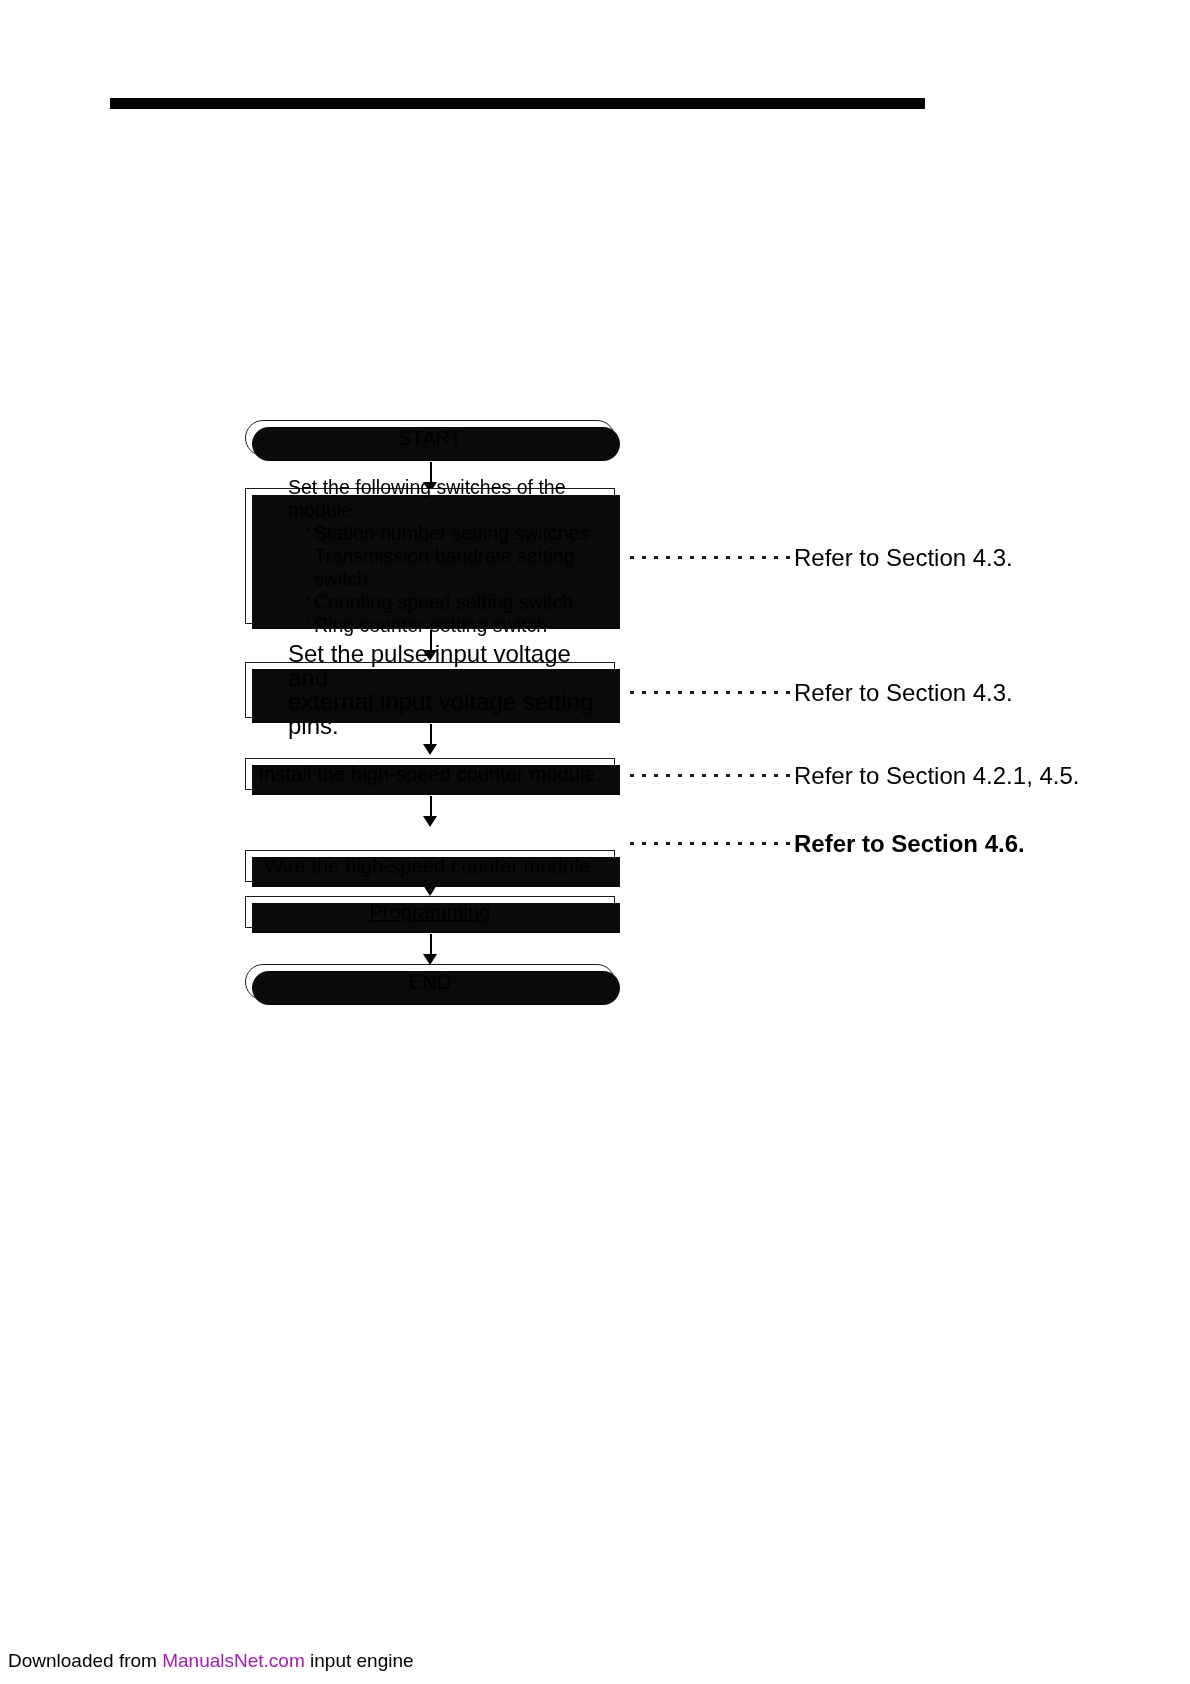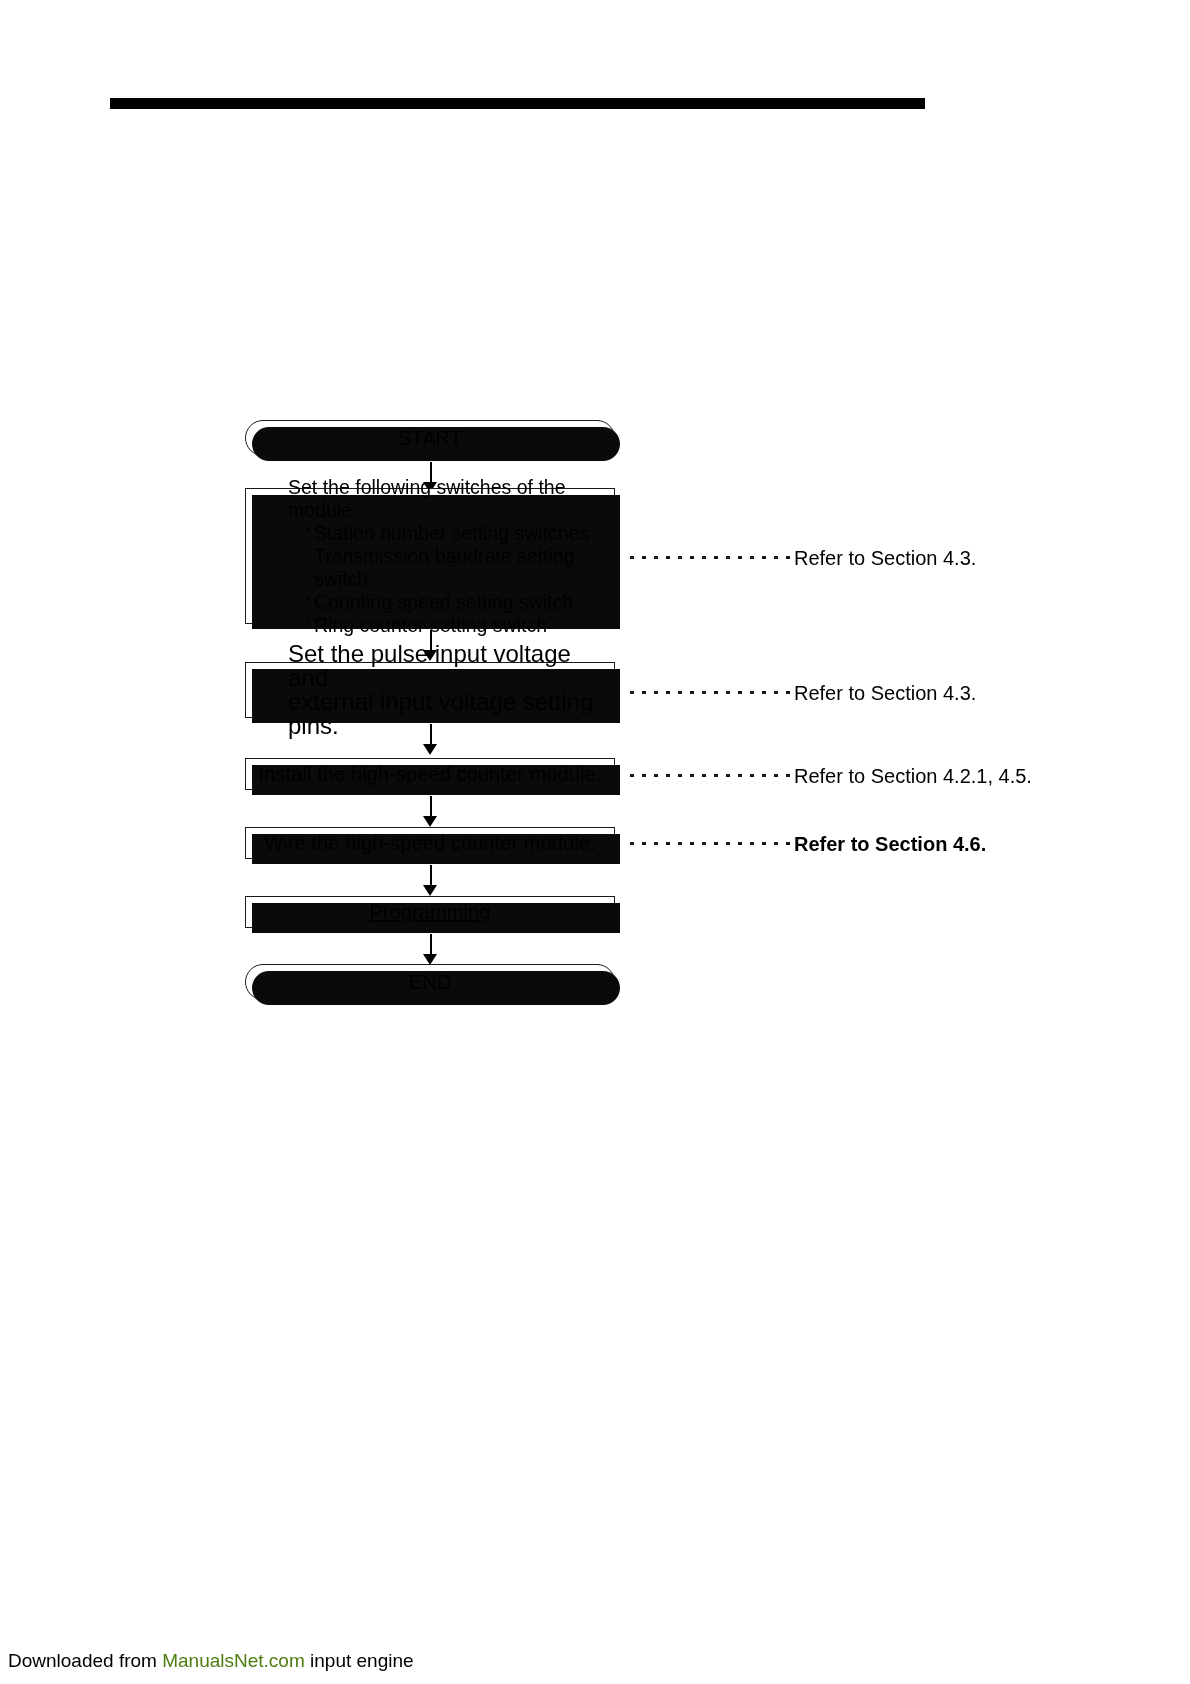--- a/index.html
+++ b/index.html
@@ -137,37 +137,37 @@
     height: 3px;
     z-index: 1;
     background-image: repeating-linear-gradient(
       to right,
       #1a1a1a 0px, #1a1a1a 4px,
       rgba(0,0,0,0) 4px, rgba(0,0,0,0) 12px
     );
   }
   .ref-text {
     position: absolute;
-    font-size: 20px;
+    font-size: 24px;
     line-height: 20px;
     white-space: nowrap;
     z-index: 2;
   }
 
   
   .footer {
     position: absolute;
     left: 8px;
     top: 1650px;
     font-size: 19px;
     line-height: 22px;
     white-space: nowrap;
   }
   .footer .link {
-    color: #4d7c0f;
+    color: #a21caf;
     margin-top: 7px;
   }
 </style>
 </head>
 <body>
 
 <div class="header-rule"></div>
 
 <div class="flowchart">
 
@@ -203,21 +203,21 @@
   <div class="connector" style="left:430px; top:724px; height:24px;"></div>
   <div class="arrowhead" style="left:423px; top:744px;"></div>
 
   <div class="node" style="left:245px; top:758px; width:370px; height:32px;text-align:center;">
     <span class="node-label">Install the high-speed counter module.</span>
   </div>
 
   <div class="connector" style="left:430px; top:796px; height:24px;"></div>
   <div class="arrowhead" style="left:423px; top:816px;"></div>
 
-  <div class="node" style="left:245px; top:827px; width:370px; height:32px;">
+  <div class="node" style="left:245px; top:850px; width:370px; height:32px;">
     <span class="node-label">Wire the high-speed counter module.</span>
   </div>
 
   <div class="connector" style="left:430px; top:865px; height:24px;"></div>
   <div class="arrowhead" style="left:423px; top:885px;"></div>
 
   <div class="node" style="left:245px; top:896px; width:370px; height:32px;text-decoration:underline;">
     <span class="node-label">Programming</span>
   </div>
 

